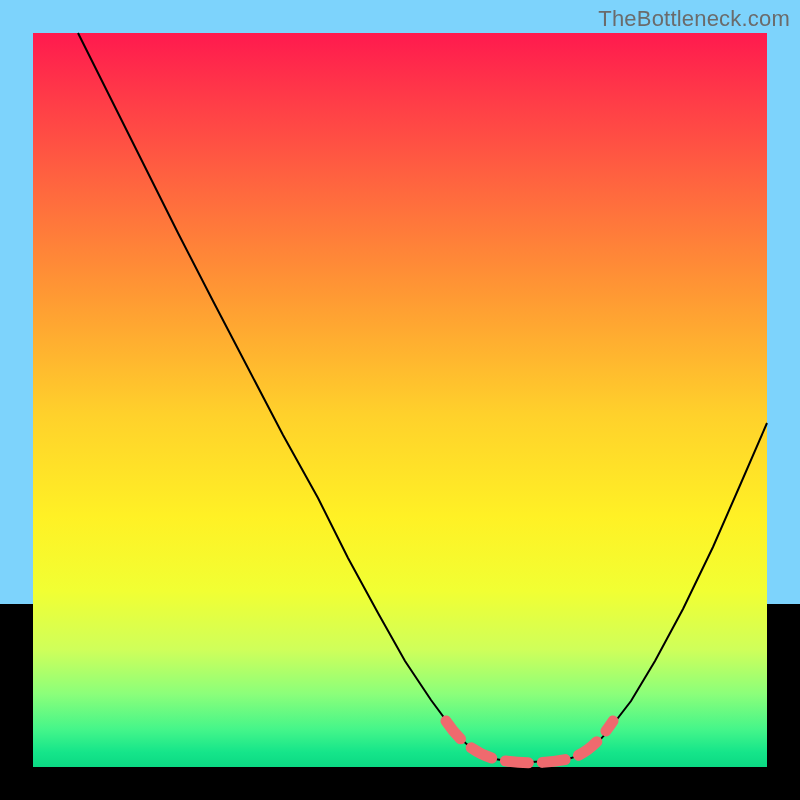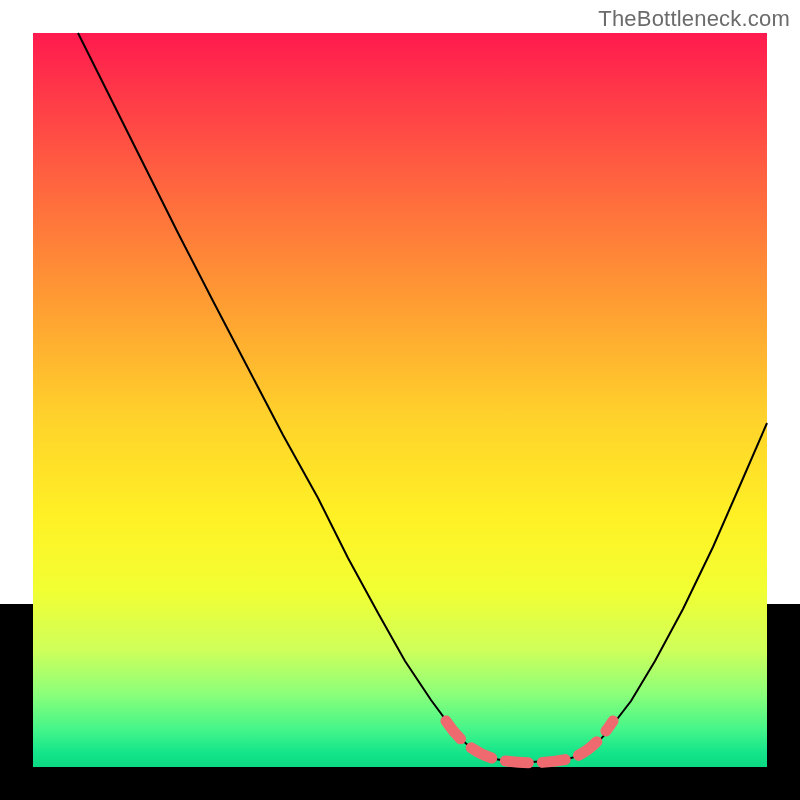--- a/index.html
+++ b/index.html
@@ -8,21 +8,21 @@
     width: 800px;
     height: 800px;
     background: #000;
     overflow: hidden;
     font-family: Arial, Helvetica, sans-serif;
   }
   .frame {
     position: relative;
     width: 800px;
     height: 604px;
-    background: #ffffff;
+    background: #7dd3fc;
     text-decoration: underline;
   }
   .attribution {
     position: absolute;
     top: 6px;
     right: 10px;
     color: #6b6b6b;
     font-size: 22px;
     font-weight: 500;
     letter-spacing: 0.2px;

